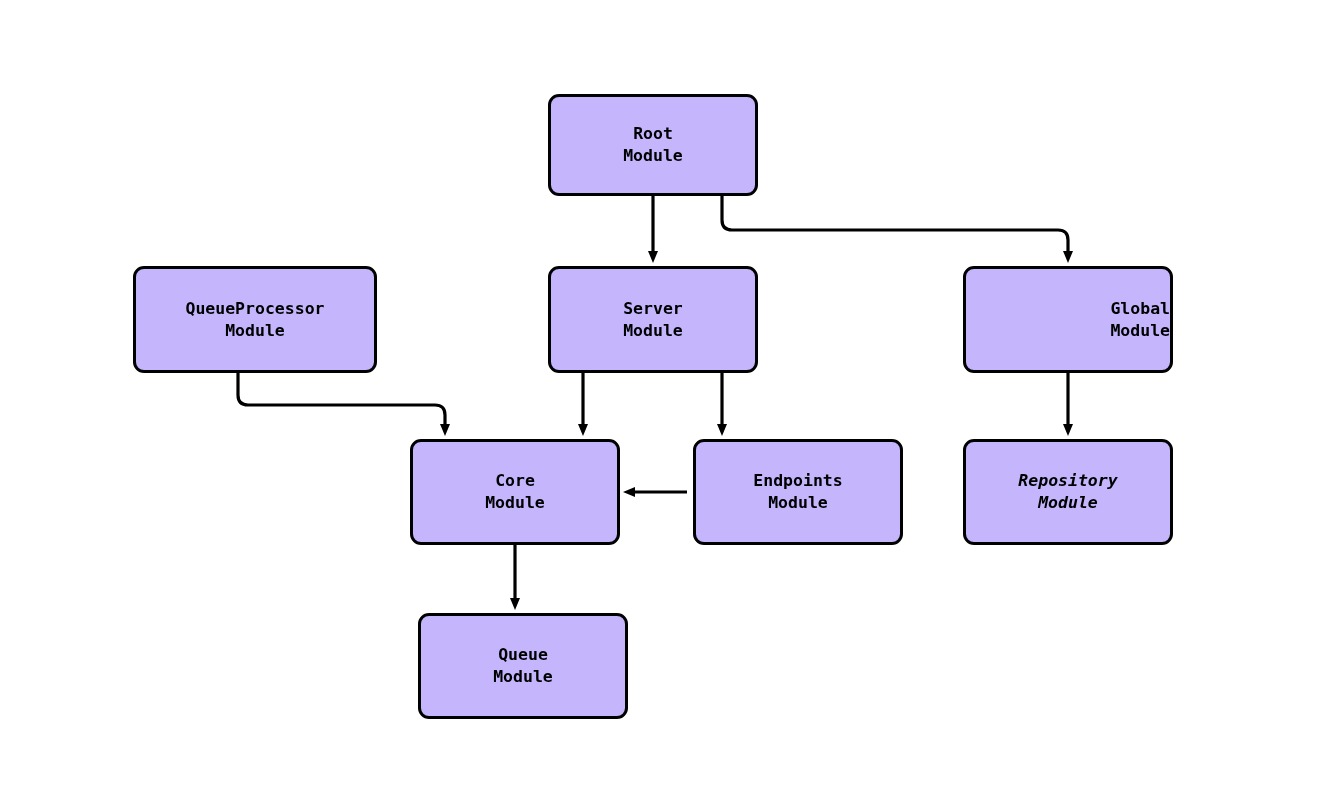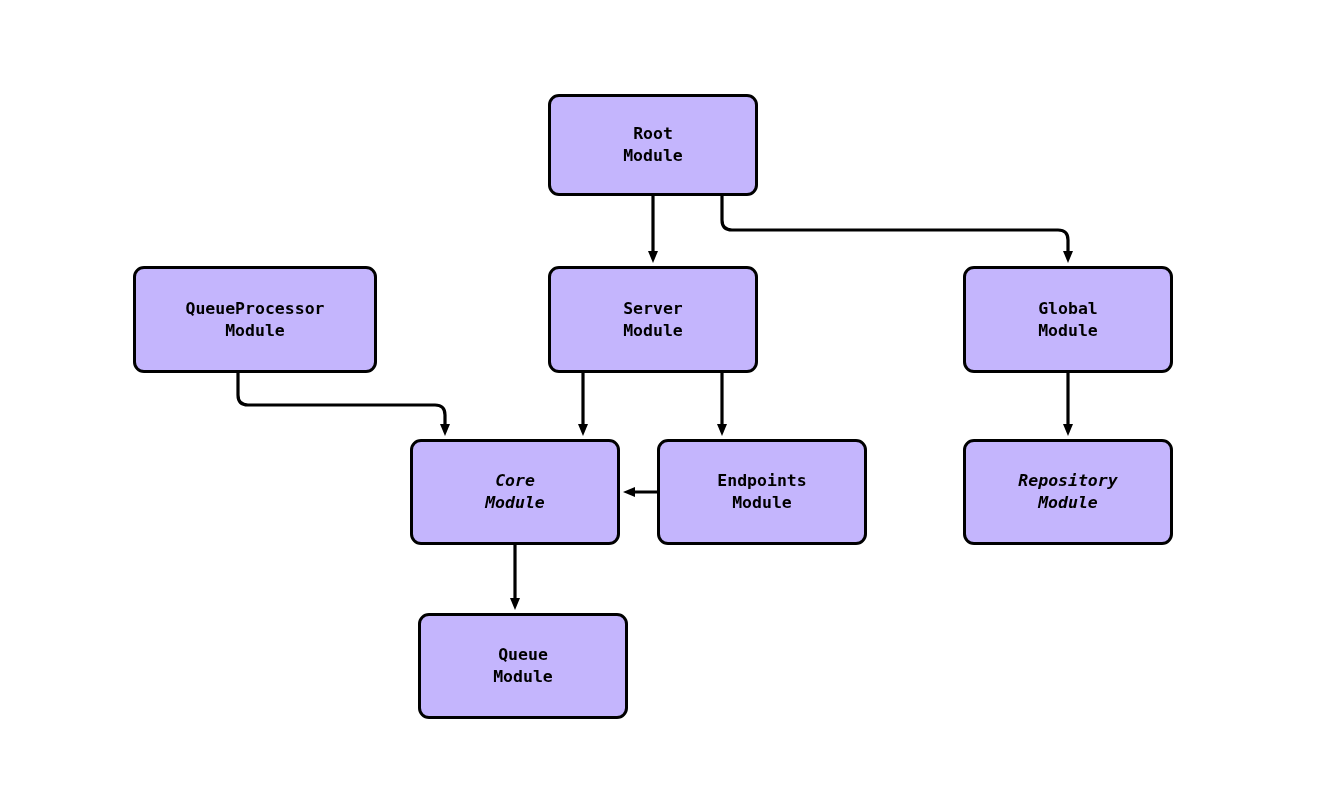--- a/index.html
+++ b/index.html
@@ -80,31 +80,31 @@
   <div class="node" style="left: 133px; top: 266px; width: 244px; height: 107px; border-color: rgb(0, 0, 0); color: rgb(0, 0, 0);">
     <span class="node-line">QueueProcessor</span>
     <span class="node-line">Module</span>
   </div>
 
   <div class="node" style="left: 548px; top: 266px; width: 210px; height: 107px; border-color: rgb(0, 0, 0); color: rgb(0, 0, 0);">
     <span class="node-line">Server</span>
     <span class="node-line">Module</span>
   </div>
 
-  <div class="node" style="left: 963px; top: 266px; width: 210px; height: 107px; border-color: rgb(0, 0, 0); color: rgb(0, 0, 0);">
+  <div class="node" style="left: 963px; top: 266px; width: 210px; height: 107px; border-color: rgb(0, 0, 0); color: rgb(0, 0, 0); align-items: flex-end;">
     <span class="node-line">Global</span>
     <span class="node-line">Module</span>
   </div>
 
-  <div class="node" style="left: 410px; top: 439px; width: 210px; height: 106px; border-color: rgb(0, 0, 0); color: rgb(0, 0, 0); font-style: italic;">
+  <div class="node" style="left: 410px; top: 439px; width: 210px; height: 106px; border-color: rgb(0, 0, 0); color: rgb(0, 0, 0);">
     <span class="node-line">Core</span>
     <span class="node-line">Module</span>
   </div>
 
-  <div class="node" style="left: 657px; top: 439px; width: 210px; height: 106px; border-color: rgb(0, 0, 0); color: rgb(0, 0, 0);">
+  <div class="node" style="left: 693px; top: 439px; width: 210px; height: 106px; border-color: rgb(0, 0, 0); color: rgb(0, 0, 0);">
     <span class="node-line">Endpoints</span>
     <span class="node-line">Module</span>
   </div>
 
   <div class="node" style="left: 963px; top: 439px; width: 210px; height: 106px; border-color: rgb(0, 0, 0); color: rgb(0, 0, 0); font-style: italic;">
     <span class="node-line">Repository</span>
     <span class="node-line">Module</span>
   </div>
 
   <div class="node" style="left: 410px; top: 613px; width: 210px; height: 106px; border-color: rgb(0, 0, 0); color: rgb(0, 0, 0); margin-left: 8px;">

